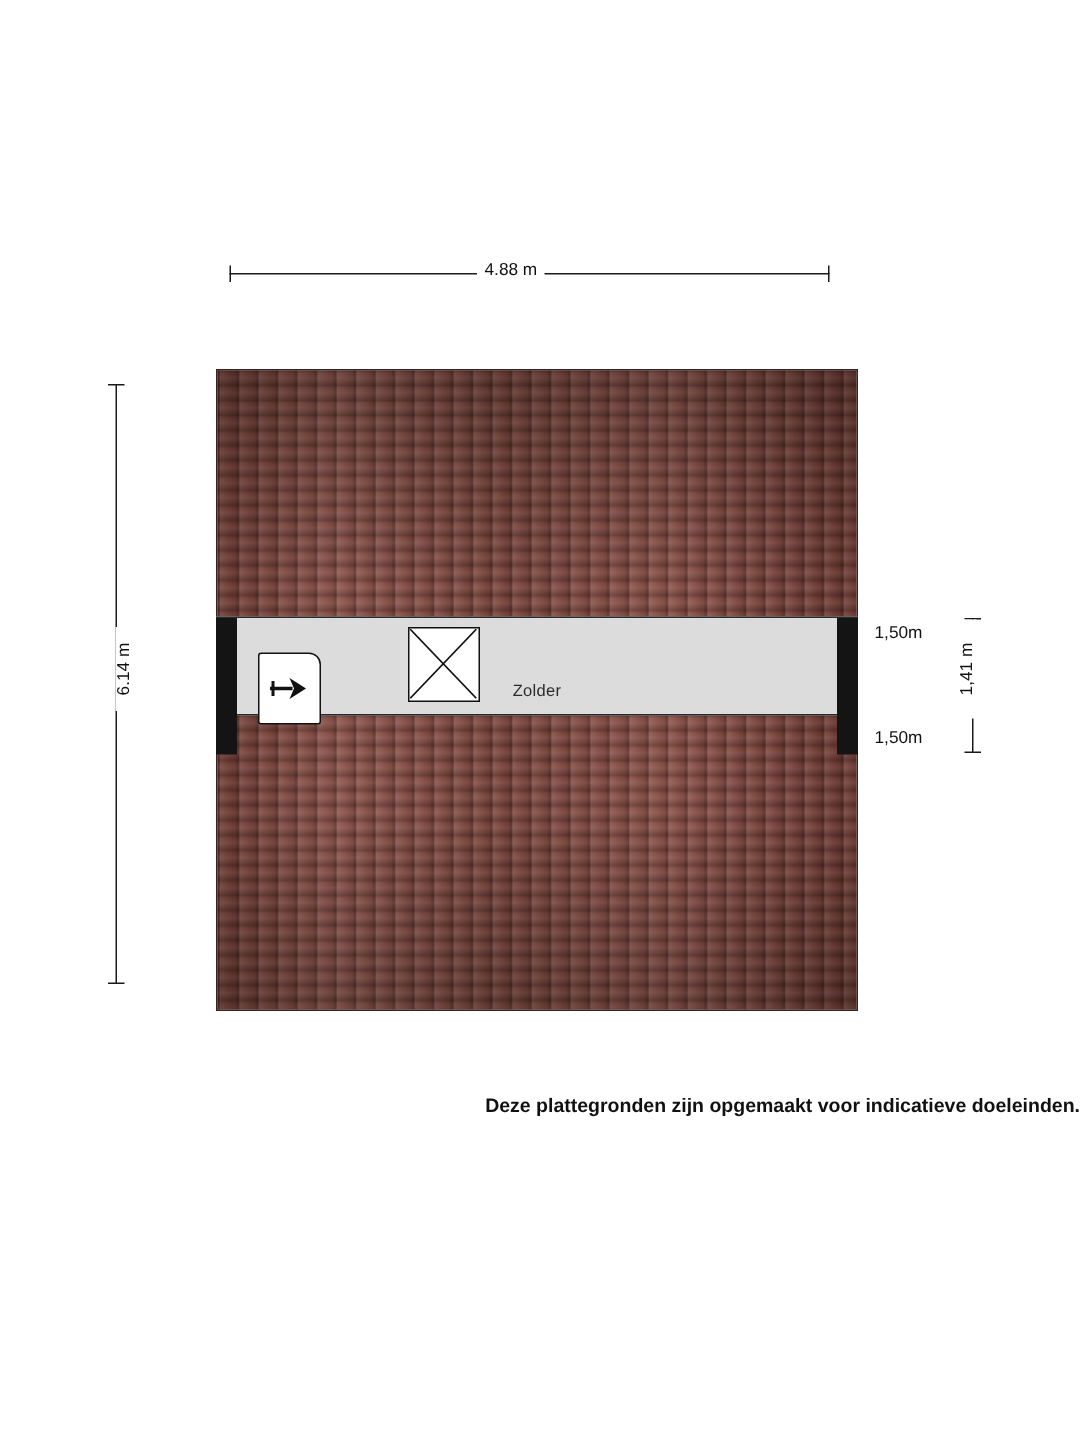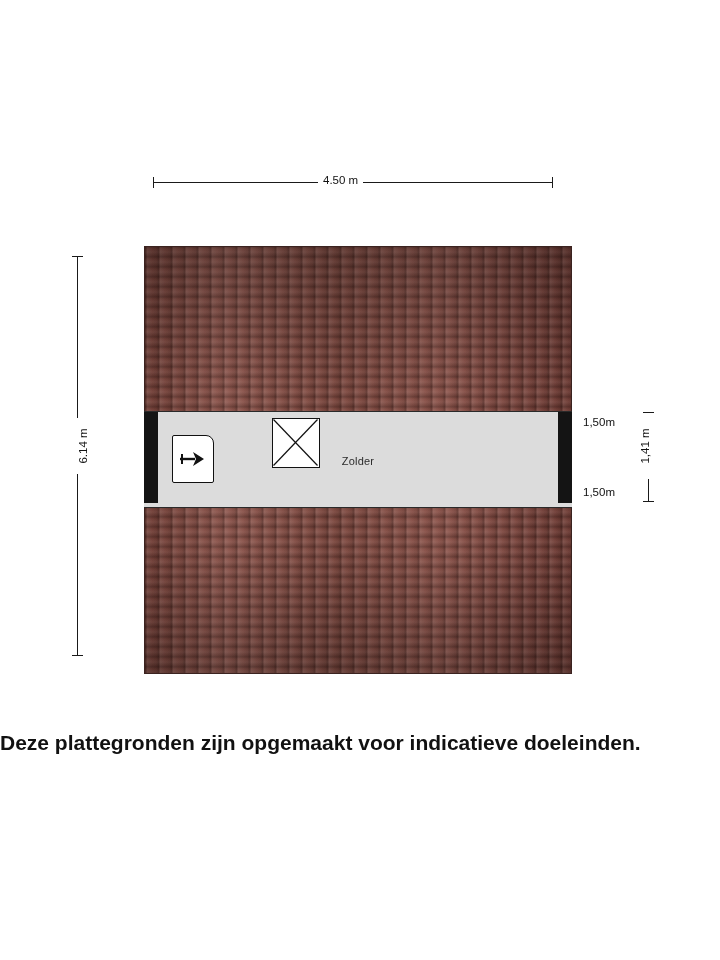--- a/index.html
+++ b/index.html
@@ -65,21 +65,21 @@
     background: linear-gradient(to top, rgba(0,0,0,0.20), rgba(0,0,0,0));
     pointer-events: none;
   }
 
   
   .attic-band {
     position: absolute;
     left: 144px;
     top: 411px;
     width: 428px;
-    height: 97px;
+    height: 66px;
     box-sizing: border-box;
     background: #dcdcdc;
     border-top: 1px solid #2a2a2a;
     border-bottom: 1px solid #2a2a2a;
   }
   .band-wall {
     position: absolute;
     top: 0;
     width: 14px;
     height: 91px;
@@ -178,22 +178,22 @@
   #dim-far-tick-t { left: 643px; top: 412px; }
   #dim-far-tick-b { left: 643px; top: 501px; }
   #dim-far-text { left: 612px; top: 440px; width: 56px; text-align: center; }
 
   
   #disclaimer {
     position: absolute;
     left: 0;
     top: 728px;
     width: 720px;
-    text-align: left;
-    font-size: 21px;
+    text-align: right;
+    font-size: 13px;
     font-weight: bold;
     color: #111;
     line-height: 1.45;
   }
   #disclaimer div { white-space: nowrap; }
 </style>
 </head>
 <body>
 
 <div id="stage">
@@ -221,21 +221,21 @@
         <line x1="44.5" y1="0.5" x2="0.5" y2="46.5" stroke="#111" stroke-width="1.2"></line>
       </svg>
     </div>
 
     <div class="room-label">Zolder</div>
   </div>
 
   <div class="dim-line dim-h" id="dim-top-line"></div>
   <div class="tick tick-v" id="dim-top-tick-l"></div>
   <div class="tick tick-v" id="dim-top-tick-r"></div>
-  <div class="dim-text" id="dim-top-text">4.50 m</div>
+  <div class="dim-text" id="dim-top-text">4.88 m</div>
 
   <div class="dim-line dim-v" id="dim-left-line"></div>
   <div class="tick tick-h" id="dim-left-tick-t"></div>
   <div class="tick tick-h" id="dim-left-tick-b"></div>
   <div class="dim-text vertical" id="dim-left-text">6.14 m</div>
 
   <div class="dim-text" id="dim-r1-text">1,50m</div>
   <div class="dim-text" id="dim-r2-text">1,50m</div>
 
   <div class="dim-line dim-v" id="dim-far-line"></div>

